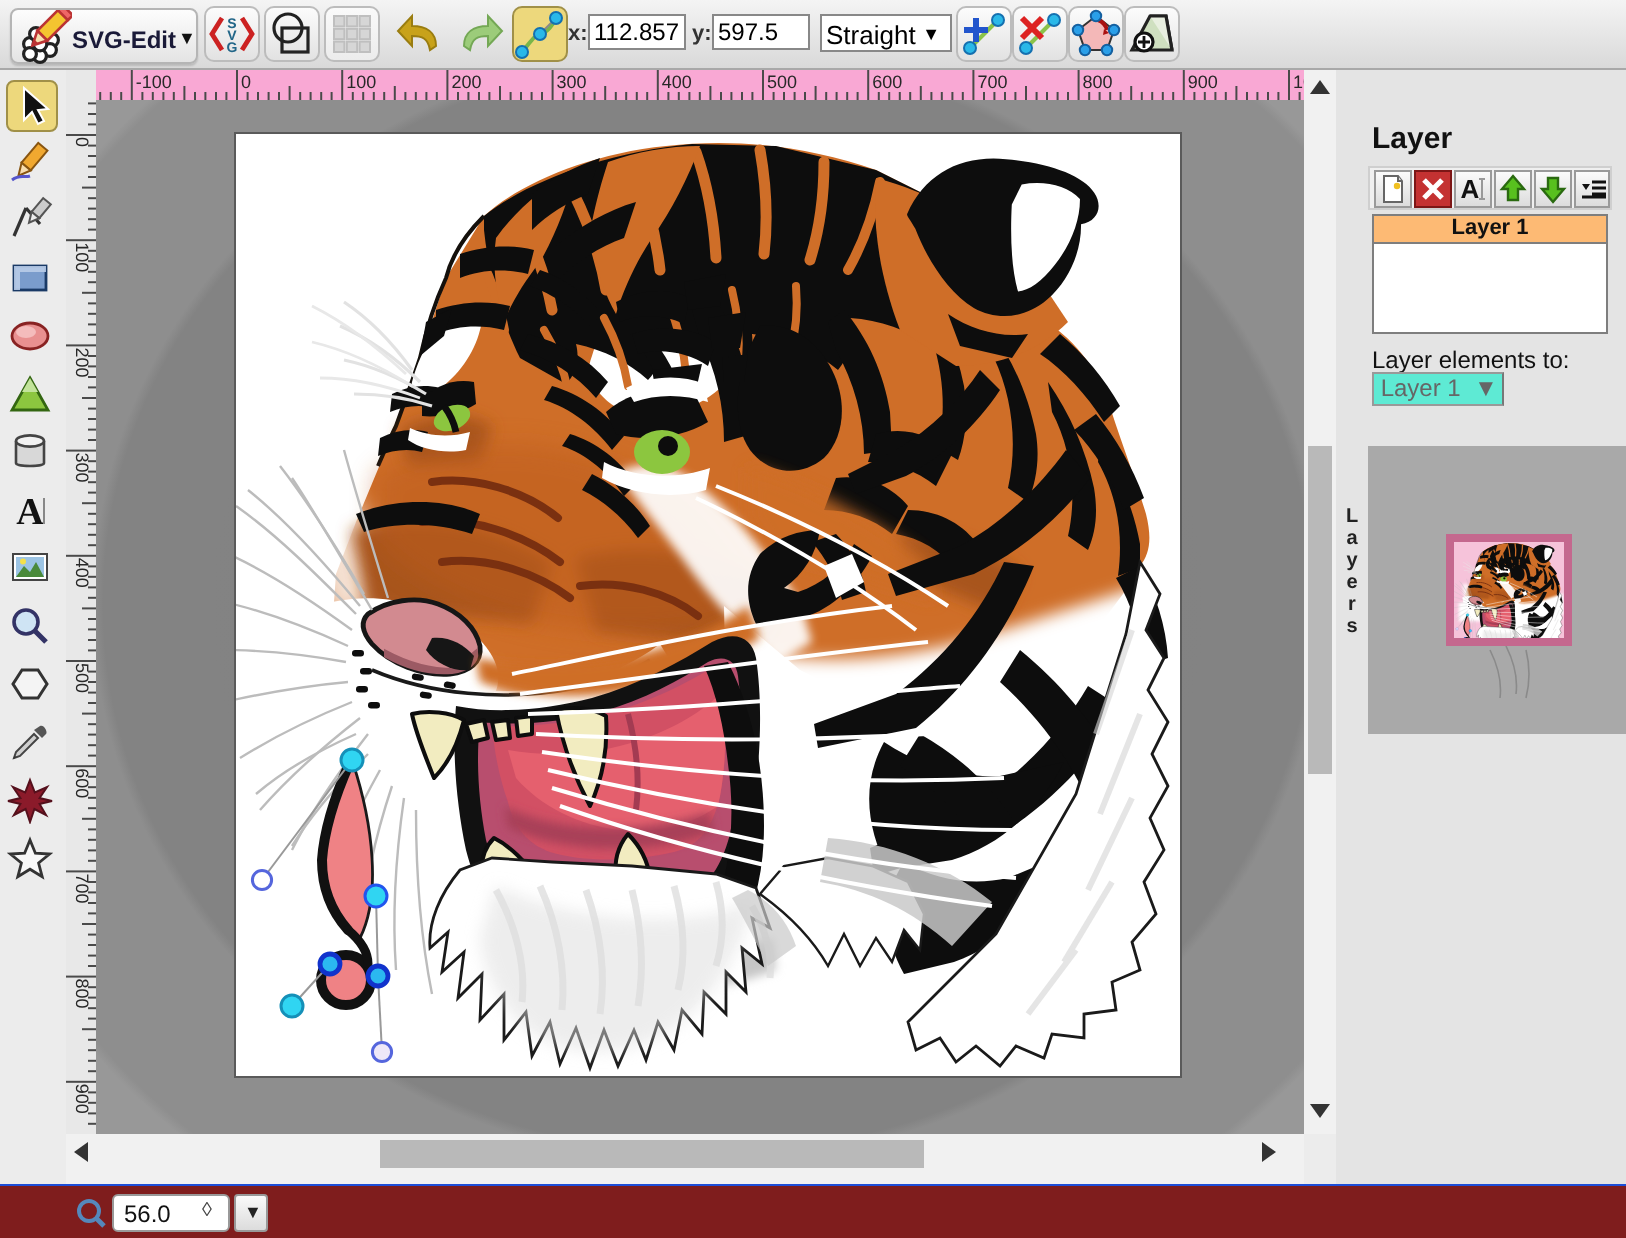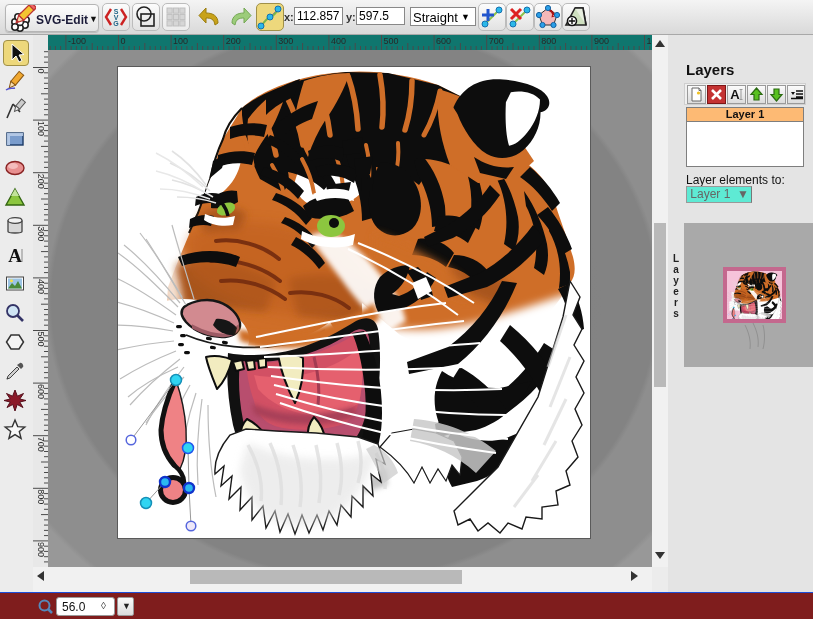--- a/index.html
+++ b/index.html
@@ -22,21 +22,21 @@
 .tinput { position:absolute; top:7px; height:18px; border:1px solid #888; background:#fff;
   font-size:12px; font-family:"Liberation Sans",sans-serif; padding:1px 2px; }
 
 
 #leftbar { left:0; top:35px; width:33px; height:557px; background:#ececec; }
 .ltool { position:absolute; left:3px; width:26px; height:26px; border-radius:4px; }
 .ltool.sel { background:#edd87c; border:1px solid #a09048; }
 
 
 #rcorner { left:33px; top:35px; width:15px; height:15px; background:#e8e8e8; }
-#hruler { left:48px; top:35px; width:604px; height:15px; background:#0f766e; }
+#hruler { left:48px; top:35px; width:604px; height:15px; background:#f9a8d4; }
 #vruler { left:33px; top:50px; width:15px; height:517px; background:#e8e8e8; }
 
 
 #workspace { left:33px; top:50px; width:619px; height:517px; overflow:hidden;
   background:radial-gradient(ellipse 540px 490px at 321px 252px, #7e7e7e 0%, #838383 46%, #838383 56%, #8e8e8e 57%, #8e8e8e 72%, #989898 73%, #989898 88%, #a1a1a1 89%); }
 #canvas { position:absolute; left:85px; top:17px; width:472px; height:471px; background:#fff;
   outline:1px solid #5a5a5a; }
 
 
 #vscroll { left:652px; top:35px; width:16px; height:532px; background:#f1f1f1; }
@@ -642,21 +642,21 @@
     <div id="vthumb"></div>
     <div class="sarrow" style="left:3px;top:517px;border-left:5px solid transparent;border-right:5px solid transparent;border-top:7px solid #333;"></div>
   </div>
   <div id="hscroll" class="abs">
     <div class="sarrow" style="left:4px;top:4px;border-top:5px solid transparent;border-bottom:5px solid transparent;border-right:7px solid #333;"></div>
     <div id="hthumb"></div>
     <div class="sarrow" style="left:598px;top:4px;border-top:5px solid transparent;border-bottom:5px solid transparent;border-left:7px solid #333;"></div>
   </div>
 
   <div id="rpanel" class="abs">
-    <div id="layerstitle">Layers</div>
+    <div id="layerstitle">Layer</div>
     <div id="lbtnrow">
       <div class="lbtn" style="left:2px"><svg width="17" height="17">
             <path d="M4,2 L11,2 L13,4.5 L13,15 L4,15 Z" fill="#fff" stroke="#666"></path>
             <path d="M11,2 L11,4.5 L13,4.5" fill="#ddd" stroke="#666"></path>
             <circle cx="10.5" cy="7" r="1.6" fill="#f0c020"></circle>
           </svg></div>
       <div class="lbtn" style="left:22px;background:#c43232;border-color:#7c1616"><svg width="17" height="17">
             <path d="M4,4 L13,13 M13,4 L4,13" stroke="#fff" stroke-width="2.6"></path>
           </svg></div>
       <div class="lbtn" style="left:42px"><svg width="17" height="17">

